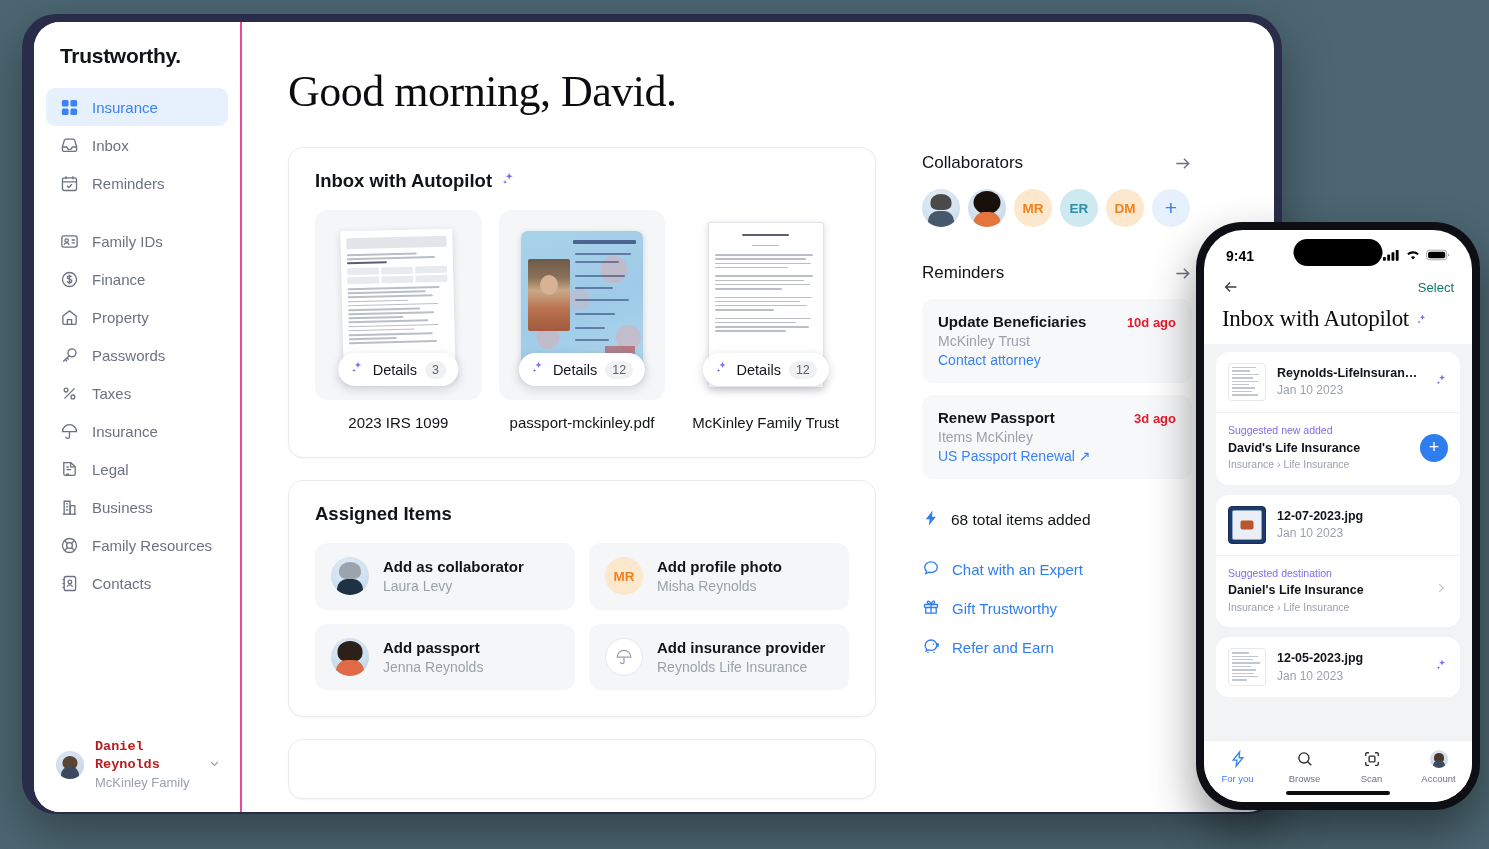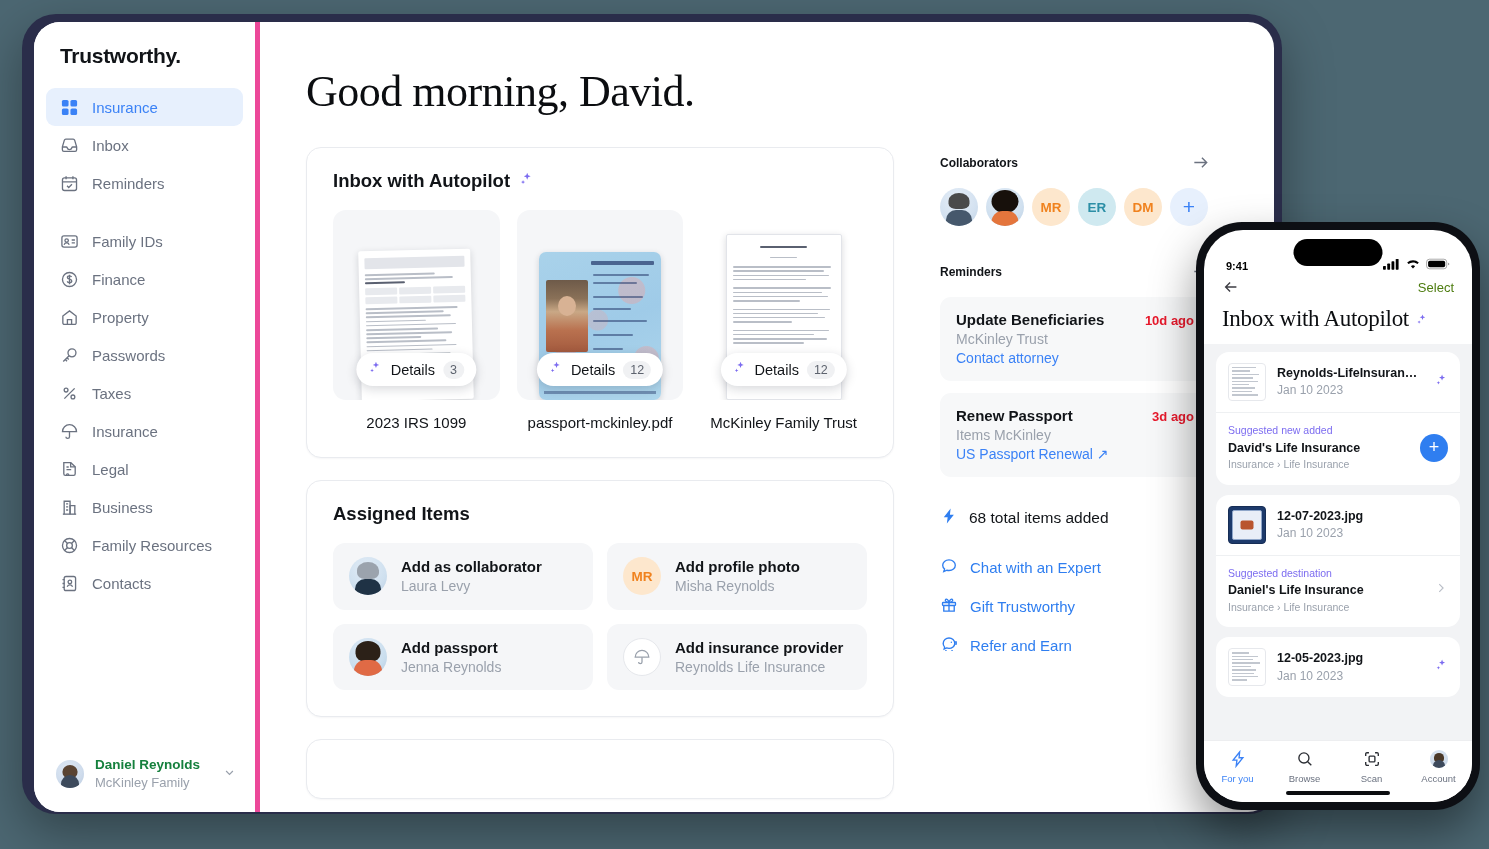--- a/index.html
+++ b/index.html
@@ -24,23 +24,23 @@
     left: 34px; top: 22px;
     width: 1240px; height: 790px;
     background: #ffffff;
     border-radius: 26px;
     overflow: hidden;
     display: flex;
   }
 
   
   .sidebar {
-    width: 226px; height: 100%;
+    width: 208px; height: 100%;
     background: #fff;
-    border-right: 5px solid #ec4899;
+    border-right: 2px solid #ec4899;
     position: relative;
     flex-shrink: 0;
   }
   .brand {
     font-size: 21px; font-weight: bold; color: #111418;
     letter-spacing: -.3px;
     padding: 22px 0 0 26px;
   }
   .nav { margin-top: 20px; padding: 0 12px; }
   .nav-item {
@@ -70,21 +70,21 @@
     content: ""; position: absolute; left: 50%; top: 18%;
     width: 15px; height: 13px; transform: translateX(-50%);
     background: #5a4433; border-radius: 50% 50% 40% 40%;
   }
   .user-av::after {
     content: ""; position: absolute; left: 50%; top: 52%;
     width: 18px; height: 16px; transform: translateX(-50%);
     background: #3d4a5c; border-radius: 9px 9px 0 0;
   }
   .user-meta { flex: 1; min-width: 0; }
-  .user-name { font-size: 13.5px; font-weight: bold; color: #15803d; line-height: 1.35; }
+  .user-name { font-size: 13.5px; font-weight: bold; color: #b91c1c; line-height: 1.35; font-family: Liberation Mono, monospace; }
   .user-sub { font-size: 13px; color: #9aa1ac; line-height: 1.35; }
   .chev { color: #9aa1ac; }
 
   
   .main {
     flex: 1; height: 100%;
     padding: 44px 0 0 46px;
     position: relative;
     overflow: hidden;
   }
@@ -112,21 +112,21 @@
     margin-bottom: 18px;
   }
 
   
   .tiles { display: flex; gap: 17px; }
   .tile { width: 167px; }
   .tile-art {
     height: 190px; border-radius: 13px;
     background: #f5f6f8;
     position: relative; overflow: hidden;
-    display: flex; align-items: flex-end; justify-content: center;
+    display: flex; align-items: center; justify-content: center;
   }
   .tile.plain .tile-art { background: transparent; }
   .doc-sheet {
     width: 112px; height: 150px; background: #fff;
     box-shadow: 0 2px 7px rgba(16,24,40,.16);
     border-radius: 2px; position: relative; overflow: hidden;
     padding: 7px 6px;
   }
   .doc-sheet.tilt { transform: rotate(-1.4deg); }
   .doc-line { height: 1.6px; background: #b9bec7; margin-bottom: 2.6px; border-radius: 1px; }
@@ -204,21 +204,21 @@
   }
   .assign-txt { min-width: 0; }
   .assign-t { font-size: 15px; font-weight: bold; color: #111418; line-height: 1.4; white-space: nowrap; }
   .assign-s { font-size: 14px; color: #9aa1ac; line-height: 1.4; white-space: nowrap; }
 
   
   .sec-head {
     display: flex; align-items: center; justify-content: space-between;
     margin-bottom: 16px;
   }
-  .sec-title { font-size: 12px; font-weight: bold; color: #111418; }
+  .sec-title { font-size: 17px; font-weight: normal; color: #111418; }
   .arrow-btn { color: #6b7280; cursor: pointer; display: flex; }
 
   .collab-row { display: flex; align-items: center; gap: 8px; margin-bottom: 36px; }
   .collab {
     width: 38px; height: 38px; border-radius: 50%;
     display: flex; align-items: center; justify-content: center;
     font-size: 13.5px; font-weight: bold;
     position: relative; overflow: hidden; flex-shrink: 0;
     cursor: pointer;
   }
@@ -270,30 +270,30 @@
     border-radius: 39px;
     overflow: hidden;
     position: relative;
     display: flex; flex-direction: column;
   }
   .island {
     position: absolute; left: 50%; top: 9px; transform: translateX(-50%);
     width: 89px; height: 27px; background: #000; border-radius: 999px; z-index: 5;
   }
   .statusbar {
-    height: 42px; display: flex; align-items: flex-end; justify-content: space-between;
-    padding: 10px 22px 0; font-size: 11px; font-weight: bold; color: #000;
+    height: 42px; display: flex; align-items: center; justify-content: space-between;
+    padding: 10px 22px 0; font-size: 14px; font-weight: bold; color: #000;
   }
   .sb-right { display: flex; align-items: center; gap: 5px; }
   .p-navbar {
     display: flex; align-items: center; justify-content: space-between;
     padding: 6px 18px 2px;
   }
   .p-back { color: #3c3c43; cursor: pointer; display: flex; }
-  .p-select { color: #4d7c0f; font-size: 13px; cursor: pointer; }
+  .p-select { color: #0f766e; font-size: 13px; cursor: pointer; }
   .p-title {
     font-family: "Liberation Serif", serif;
     font-size: 23px; color: #0b0d10; letter-spacing: -.3px;
     padding: 8px 18px 12px;
     display: flex; align-items: center; gap: 6px;
   }
   .p-list { flex: 1; background: #f2f3f5; padding: 8px 12px 0; overflow: hidden; }
   .p-card { background: #fff; border-radius: 13px; margin-bottom: 10px; overflow: hidden; }
   .p-row { display: flex; align-items: center; gap: 11px; padding: 11px 12px; }
   .p-thumb {

